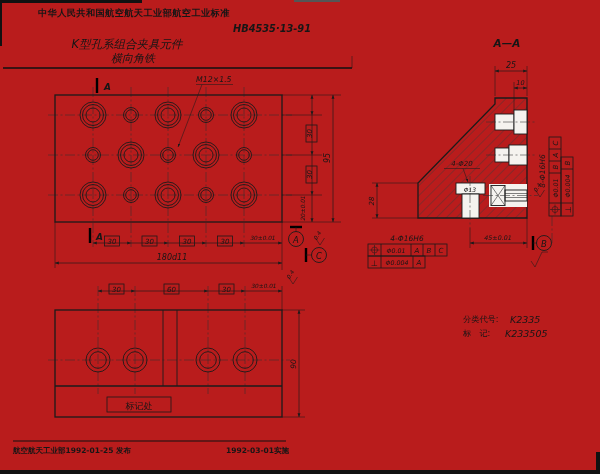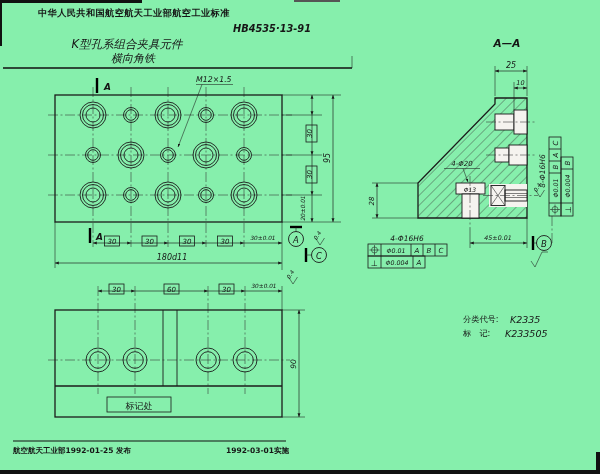--- a/index.html
+++ b/index.html
@@ -1,16 +1,16 @@
 <!DOCTYPE html>
 <html><head>
 <meta charset="utf-8">
 <style>
   html,body{margin:0;padding:0;background:#d8d6d2;}
-  #page{position:relative;width:600px;height:474px;background:#86efac;overflow:hidden;
+  #page{position:relative;width:600px;height:474px;background:#b91c1c;overflow:hidden;
         font-family:"DejaVu Sans",sans-serif;}
   svg{display:block}
   text{fill:#161616;font-family:"DejaVu Sans",sans-serif;}
   .it{font-style:italic}
   .b{font-weight:bold}
   .ol{stroke:#1b1b1b;stroke-width:1.3;fill:none}
   .tl{stroke:#1b1b1b;stroke-width:0.9;fill:none}
   .cl{stroke:#2f2f2f;stroke-width:0.55;fill:none;stroke-dasharray:10 2.5 2 2.5}
   .dl{stroke:#1b1b1b;stroke-width:0.65;fill:none}
   .xl{stroke:#1b1b1b;stroke-width:0.55;fill:none}

